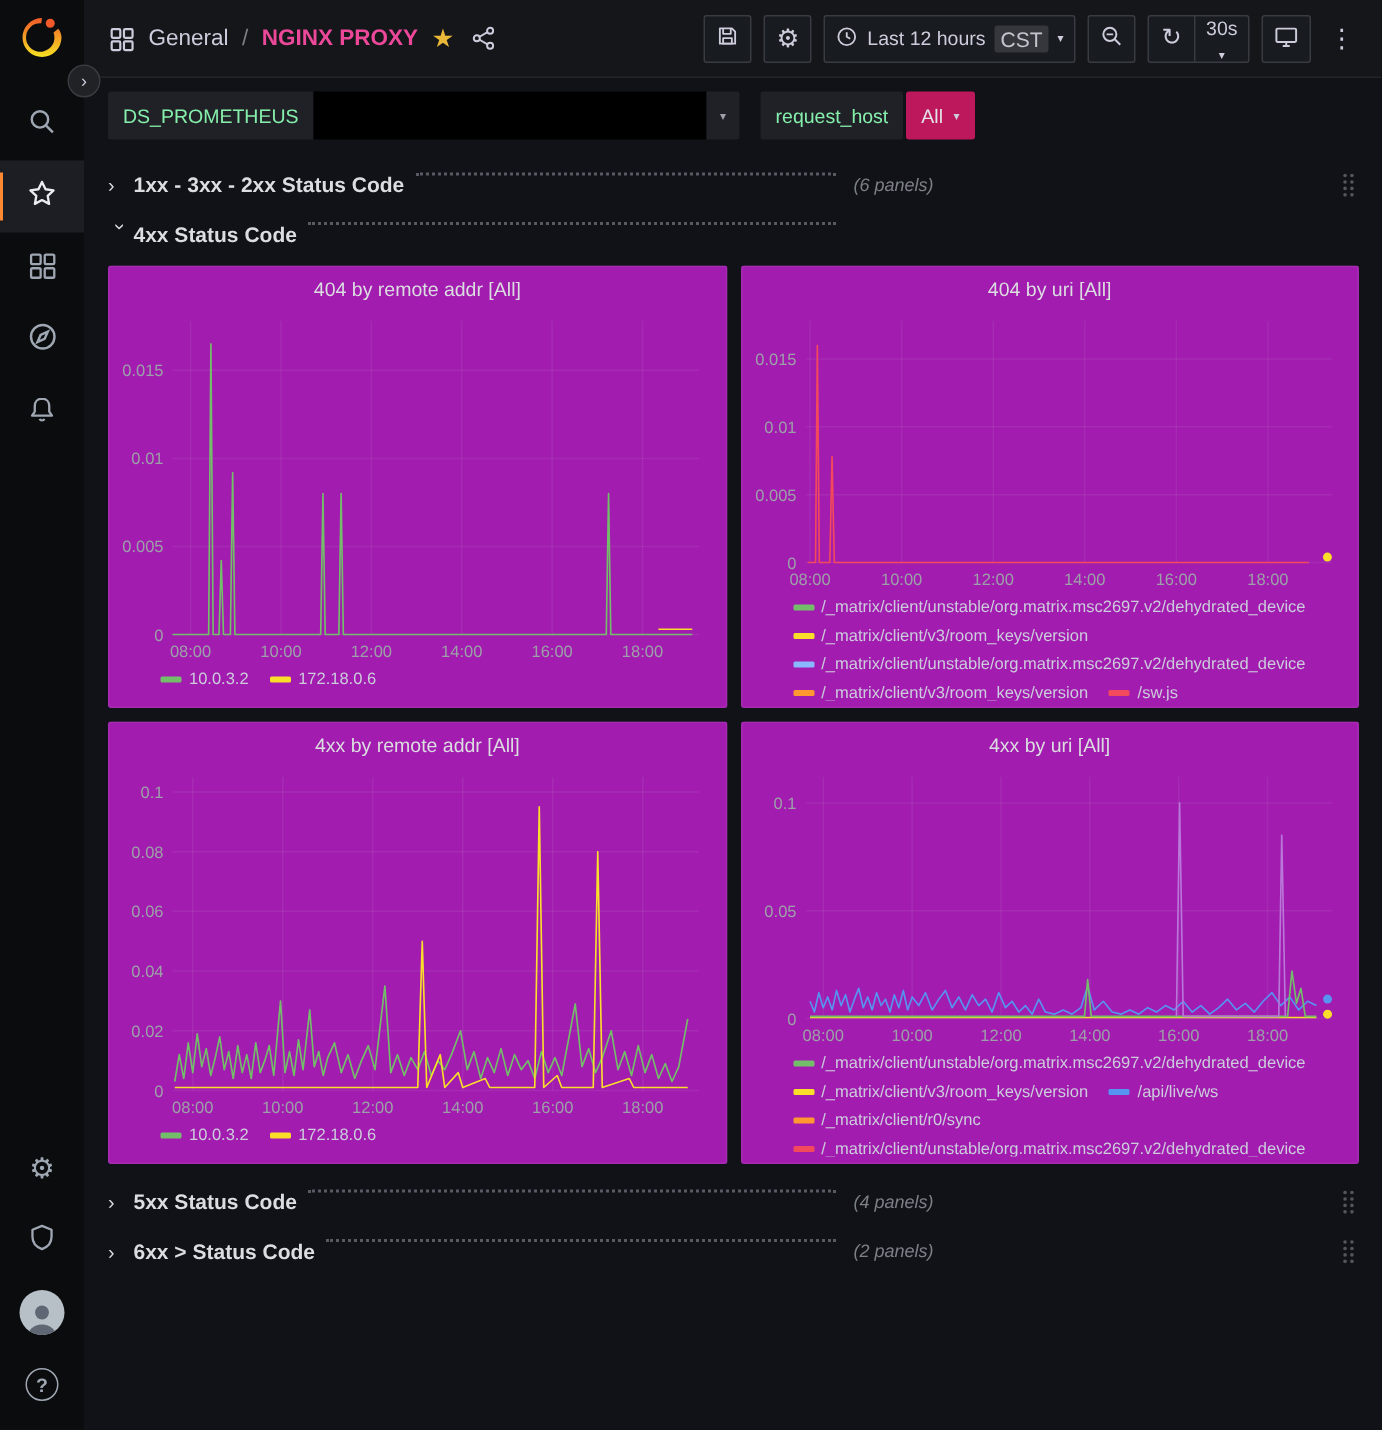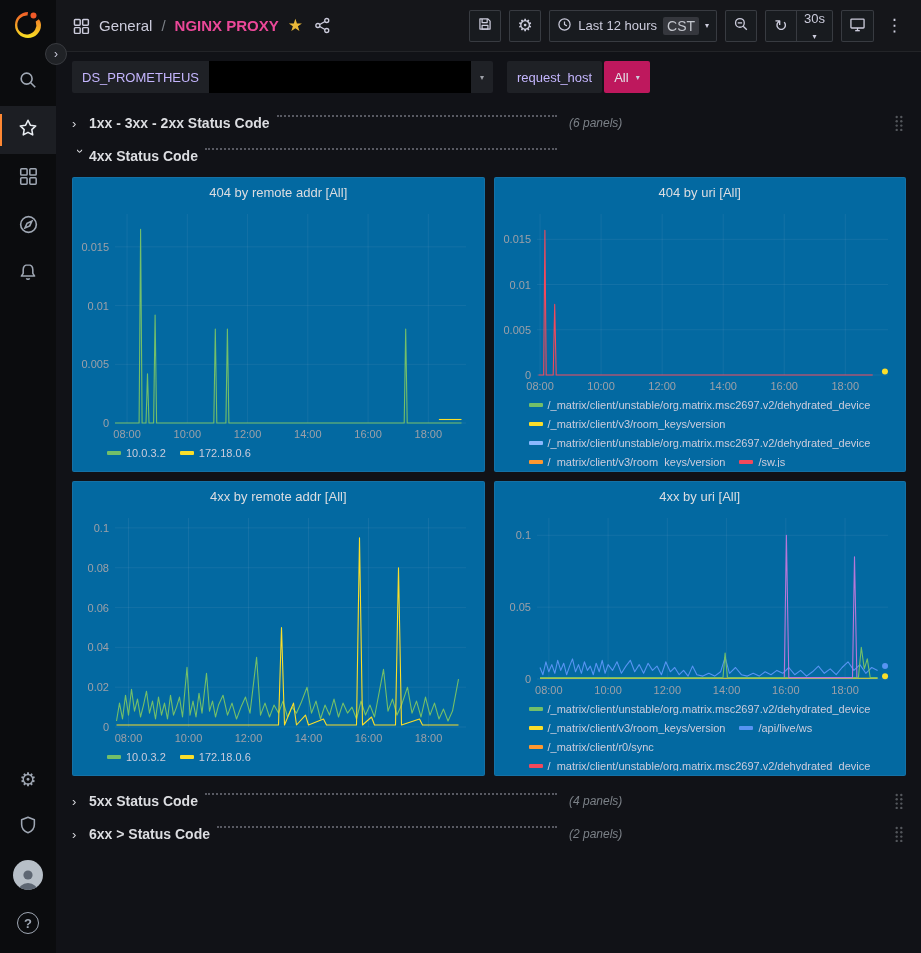--- a/index.html
+++ b/index.html
@@ -85,21 +85,21 @@
   }
   .chev-sm { font-size: 8px; color: #ccccdc; }
   .glyph-refresh { font-size: 16px; line-height: 1; }
   .kebab-btn { border: none; background: none; color: #ccccdc; font-size: 17px; cursor: pointer; padding: 0 4px; }
 
   
   .subnav { display: flex; align-items: center; gap: 14px; padding: 9px 16px 8px; flex-shrink: 0; }
   .var-group { display: flex; align-items: stretch; height: 32px; }
   .var-label {
     display: flex; align-items: center; padding: 12px 10px;
-    background: #1f2126; color: #c4b5fd; font-size: 13px; font-weight: 500;
+    background: #1f2126; color: #86efac; font-size: 13px; font-weight: 500;
     border-radius: 2px 0 0 2px; cursor: pointer; white-space: nowrap;
   }
   .var-label.solo { border-radius: 2px; margin-right: 2px; }
   .var-value-black { width: 262px; background: #000; cursor: pointer; }
   .var-chev-seg {
     width: 22px; background: #1f2126; border-radius: 0 2px 2px 0;
     display: flex; align-items: center; justify-content: center; cursor: pointer;
   }
   .var-value {
     display: flex; align-items: center; gap: 7px; padding: 0 10px;
@@ -117,21 +117,21 @@
   .row-dots { flex: 1; border-bottom: 2px dotted rgba(204,204,220,0.38); margin: 0 0 5px 7px; }
   .row-count { font-size: 12px; font-style: italic; color: #7b8087; margin-left: 12px; white-space: nowrap; }
   .row-spacer { flex: 1; }
   .drag-handle { color: #53565b; display: flex; cursor: grab; padding: 2px; }
 
   .panel-grid {
     display: grid; grid-template-columns: 1fr 1fr; gap: 9px;
     margin: 6px 0 10px;
   }
   .panel {
-    height: 295px; background: #0369a1;
+    height: 295px; background: #a21caf;
     border: 1px solid rgba(204,204,220,0.09); border-radius: 2px;
     display: flex; flex-direction: column; padding: 0 6px 4px;
   }
   .panel-header {
     height: 28px; flex-shrink: 0;
     display: flex; align-items: center; justify-content: center;
     font-size: 13px; font-weight: 500; color: #dcdde1; cursor: pointer;
   }
   .chart-wrap { flex: 1; min-height: 0; position: relative; }
   svg.chart { display: block; width: 100%; height: 100%; }

